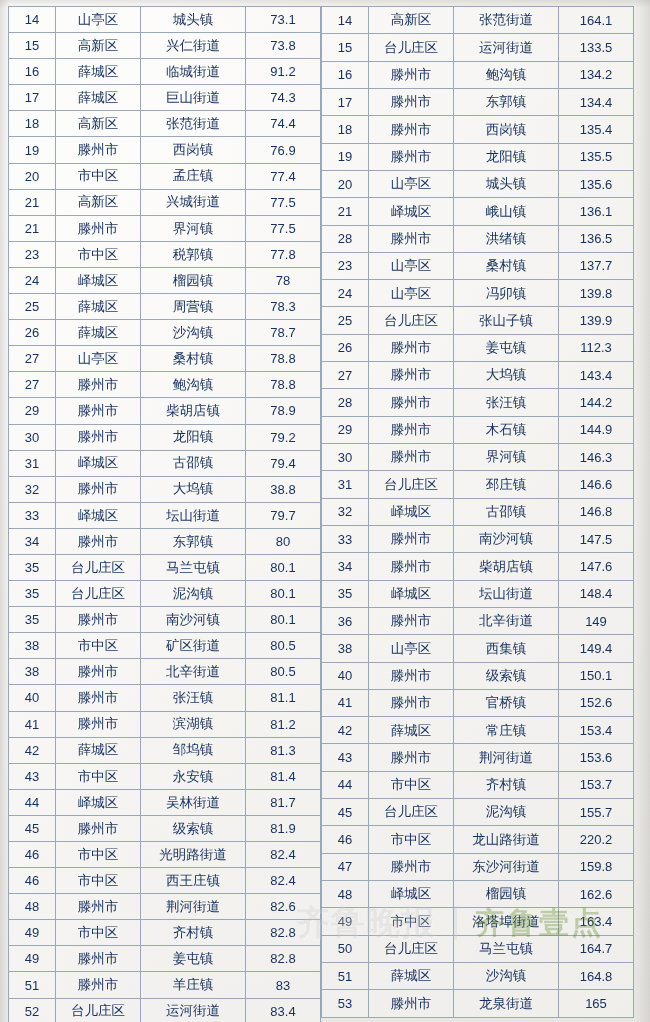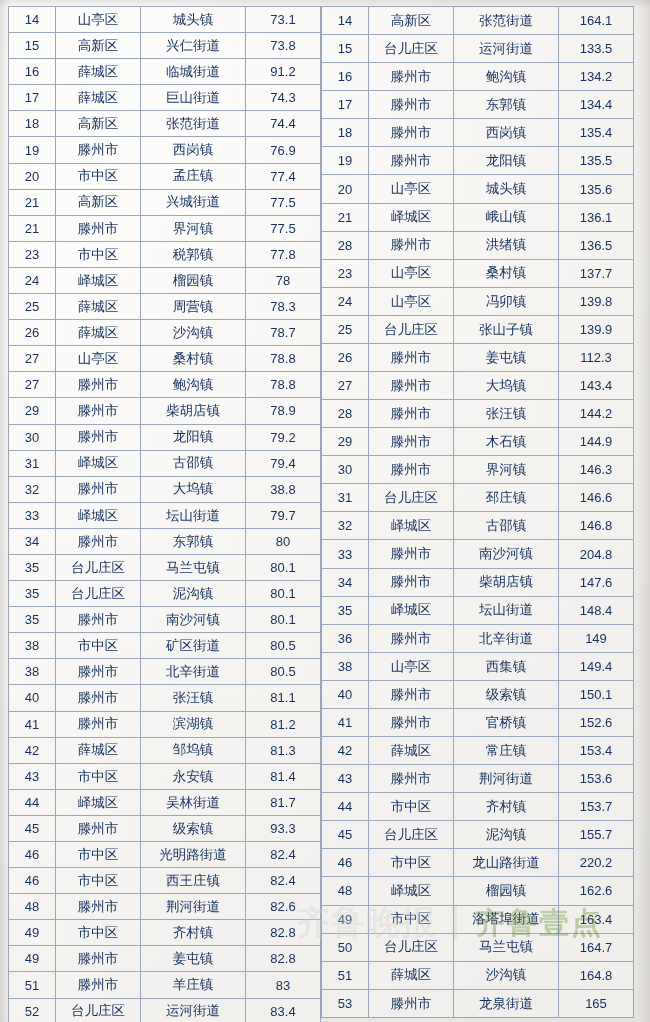--- a/index.html
+++ b/index.html
@@ -296,21 +296,21 @@
         <tr>
           <td class="c-rank">44</td>
           <td class="c-district">峄城区</td>
           <td class="c-town">吴林街道</td>
           <td class="c-value">81.7</td>
         </tr>
         <tr>
           <td class="c-rank">45</td>
           <td class="c-district">滕州市</td>
           <td class="c-town">级索镇</td>
-          <td class="c-value">93.3</td>
+          <td class="c-value">81.9</td>
         </tr>
         <tr>
           <td class="c-rank">46</td>
           <td class="c-district">市中区</td>
           <td class="c-town">光明路街道</td>
           <td class="c-value">82.4</td>
         </tr>
         <tr>
           <td class="c-rank">46</td>
           <td class="c-district">市中区</td>
@@ -462,21 +462,21 @@
         <tr>
           <td class="c-rank">32</td>
           <td class="c-district">峄城区</td>
           <td class="c-town">古邵镇</td>
           <td class="c-value">146.8</td>
         </tr>
         <tr>
           <td class="c-rank">33</td>
           <td class="c-district">滕州市</td>
           <td class="c-town">南沙河镇</td>
-          <td class="c-value">204.8</td>
+          <td class="c-value">147.5</td>
         </tr>
         <tr>
           <td class="c-rank">34</td>
           <td class="c-district">滕州市</td>
           <td class="c-town">柴胡店镇</td>
           <td class="c-value">147.6</td>
         </tr>
         <tr>
           <td class="c-rank">35</td>
           <td class="c-district">峄城区</td>
@@ -529,20 +529,26 @@
           <td class="c-rank">45</td>
           <td class="c-district">台儿庄区</td>
           <td class="c-town">泥沟镇</td>
           <td class="c-value">155.7</td>
         </tr>
         <tr>
           <td class="c-rank">46</td>
           <td class="c-district">市中区</td>
           <td class="c-town">龙山路街道</td>
           <td class="c-value">220.2</td>
+        </tr>
+        <tr>
+          <td class="c-rank">47</td>
+          <td class="c-district">滕州市</td>
+          <td class="c-town">东沙河街道</td>
+          <td class="c-value">159.8</td>
         </tr>
         <tr>
           <td class="c-rank">48</td>
           <td class="c-district">峄城区</td>
           <td class="c-town">榴园镇</td>
           <td class="c-value">162.6</td>
         </tr>
         <tr>
           <td class="c-rank">49</td>
           <td class="c-district">市中区</td>

